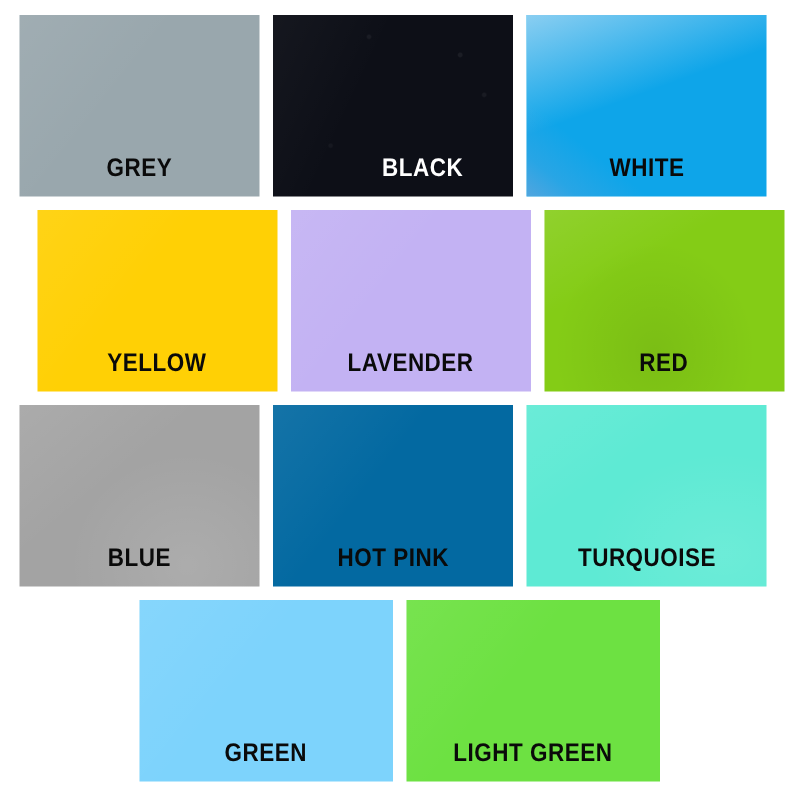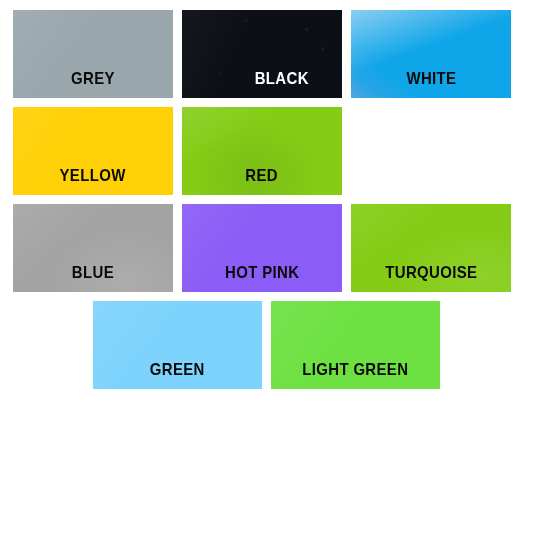--- a/index.html
+++ b/index.html
@@ -37,21 +37,21 @@
   .swatch-row.row-bottom {
     margin-top: 9px;
     justify-content: center;
     padding: 0;
     gap: 9px;
   }
 
   .swatch {
     position: relative;
     width: 160px;
-    height: 88px;
+    height: 121px;
     box-sizing: border-box;
     display: flex;
     align-items: flex-end;
     justify-content: center;
     overflow: hidden;
     flex: 0 0 auto;
   }
 
   .swatch.wide {
     width: 169px;
@@ -142,46 +142,50 @@
 
     <div class="swatch" style="background-color: #0ea5e9;">
       <div class="sheen white-shadow"></div>
       <span class="swatch-label" style="color: rgb(10, 10, 10);">WHITE</span>
     </div>
 
   </div>
 
   <div class="swatch-row row-2">
 
-    <div class="swatch" style="background-color: rgb(255, 208, 5);">
+    <div class="swatch" style="background-color: rgb(255, 208, 5); margin-left: 12px;">
       <div class="sheen soft-gloss"></div>
       <span class="swatch-label" style="color: rgb(10, 10, 10);">YELLOW</span>
     </div>
 
+    <div class="swatch" style="background-color: rgb(195, 178, 243);">
+      <div class="sheen soft-gloss"></div>
+      <span class="swatch-label" style="color: rgb(10, 10, 10);">LAVENDER</span>
+    </div>
 
     <div class="swatch" style="background-color: #84cc16;">
       <div class="sheen red-gloss"></div>
       <span class="swatch-label" style="color: rgb(10, 10, 10);">RED</span>
     </div>
 
   </div>
 
   <div class="swatch-row row-3">
 
     <div class="swatch" style="background-color: #a3a3a3;">
       <div class="sheen blue-gloss"></div>
       <span class="swatch-label" style="color: rgb(10, 10, 10);">BLUE</span>
     </div>
 
-    <div class="swatch" style="background-color: #8b5cf6;">
+    <div class="swatch" style="background-color: #0369a1;">
       <div class="sheen soft-gloss"></div>
       <span class="swatch-label" style="color: rgb(10, 10, 10);">HOT PINK</span>
     </div>
 
-    <div class="swatch" style="background-color: #84cc16;">
+    <div class="swatch" style="background-color: #5eead4;">
       <div class="sheen turq-gloss"></div>
       <span class="swatch-label" style="color: rgb(10, 10, 10);">TURQUOISE</span>
     </div>
 
   </div>
 
   <div class="swatch-row row-bottom">
 
     <div class="swatch wide" style="background-color: #7dd3fc;">
       <div class="sheen soft-gloss"></div>

